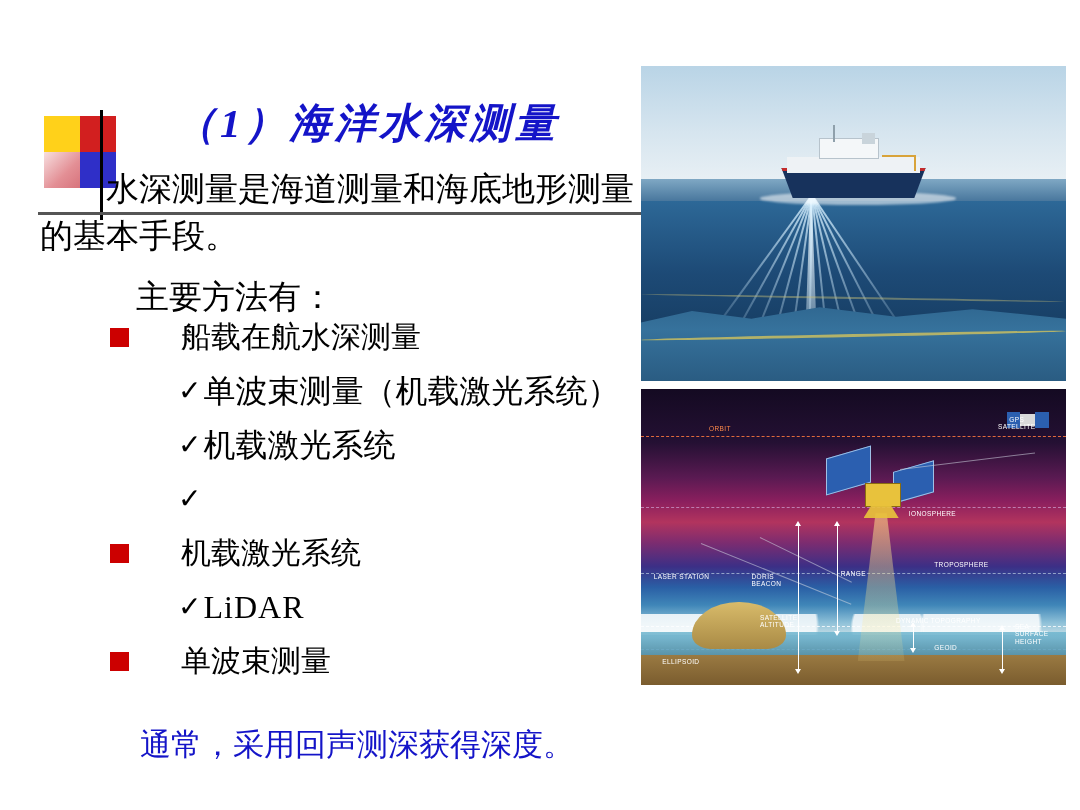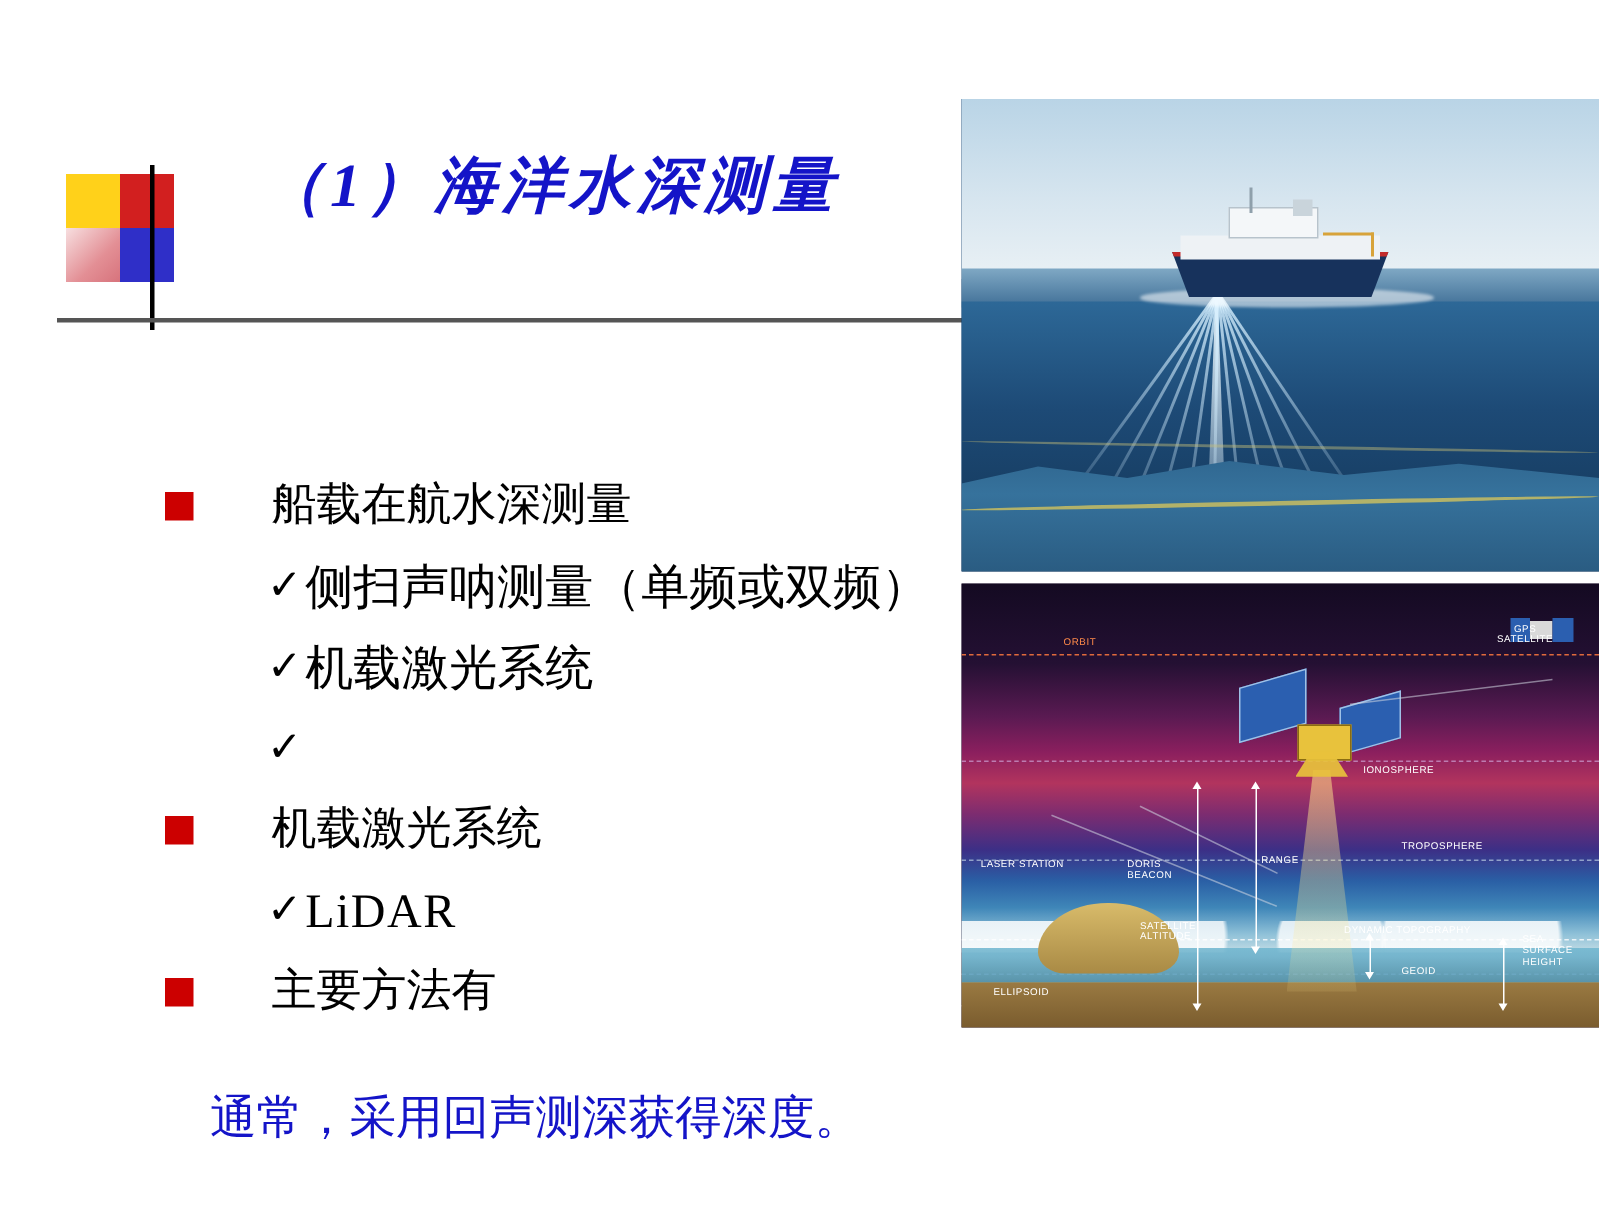--- a/index.html
+++ b/index.html
@@ -379,32 +379,34 @@
   <div class="sq sq-red"></div>
   <div class="sq sq-pinkgrad"></div>
   <div class="sq sq-blue"></div>
   <div class="vline"></div>
   <div class="hline-wrap"></div>
 </div>
 
 <div class="slide-title">（1）海洋水深测量</div>
 
 <div class="body-text">
+  <div class="para">水深测量是海道测量和海底地形测量的基本手段。</div>
+  <div class="para-2">主要方法有：</div>
 </div>
 
 <div class="list">
 
   <div class="li-row">
     <span class="marker-square"></span>
     <span class="li-text">船载在航水深测量</span>
   </div>
 
   <div class="sub-row">
     <span class="check">✓</span>
-    <span class="sub-text">侧扫声呐测量（单频或双频）</span>
+    <span class="sub-text">单波束测量（机载激光系统）</span>
   </div>
 
   <div class="sub-row">
     <span class="check">✓</span>
     <span class="sub-text">机载激光系统</span>
   </div>
 
   <div class="sub-row">
     <span class="check">✓</span>
   </div>
@@ -414,21 +416,21 @@
     <span class="li-text">机载激光系统</span>
   </div>
 
   <div class="sub-row">
     <span class="check">✓</span>
     <span class="sub-text latin">LiDAR</span>
   </div>
 
   <div class="li-row">
     <span class="marker-square"></span>
-    <span class="li-text">主要方法有</span>
+    <span class="li-text">单波束测量</span>
   </div>
 
 </div>
 
 <div class="footer-note">通常，采用回声测深获得深度。</div>
 
 <div class="img-top">
   <div class="sky"></div>
   <div class="sea-surface"></div>
   <div class="sea-deep"></div>

